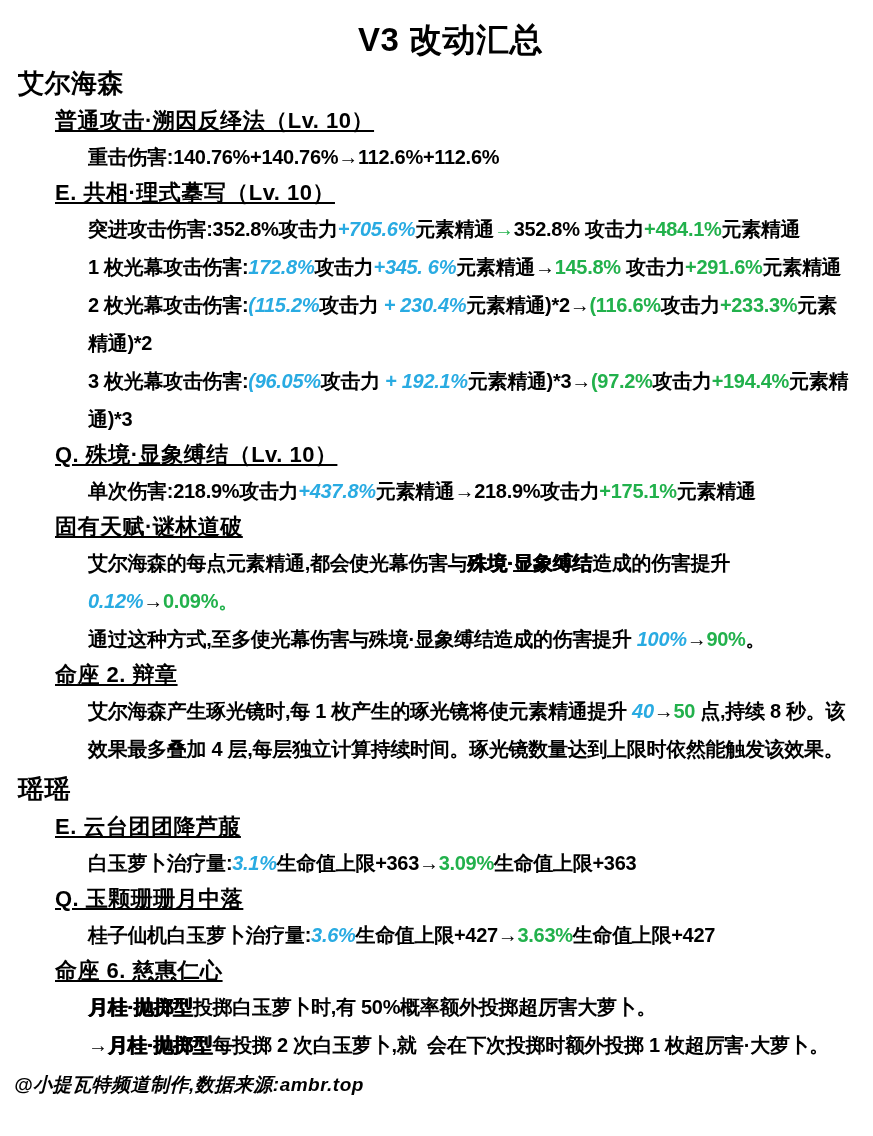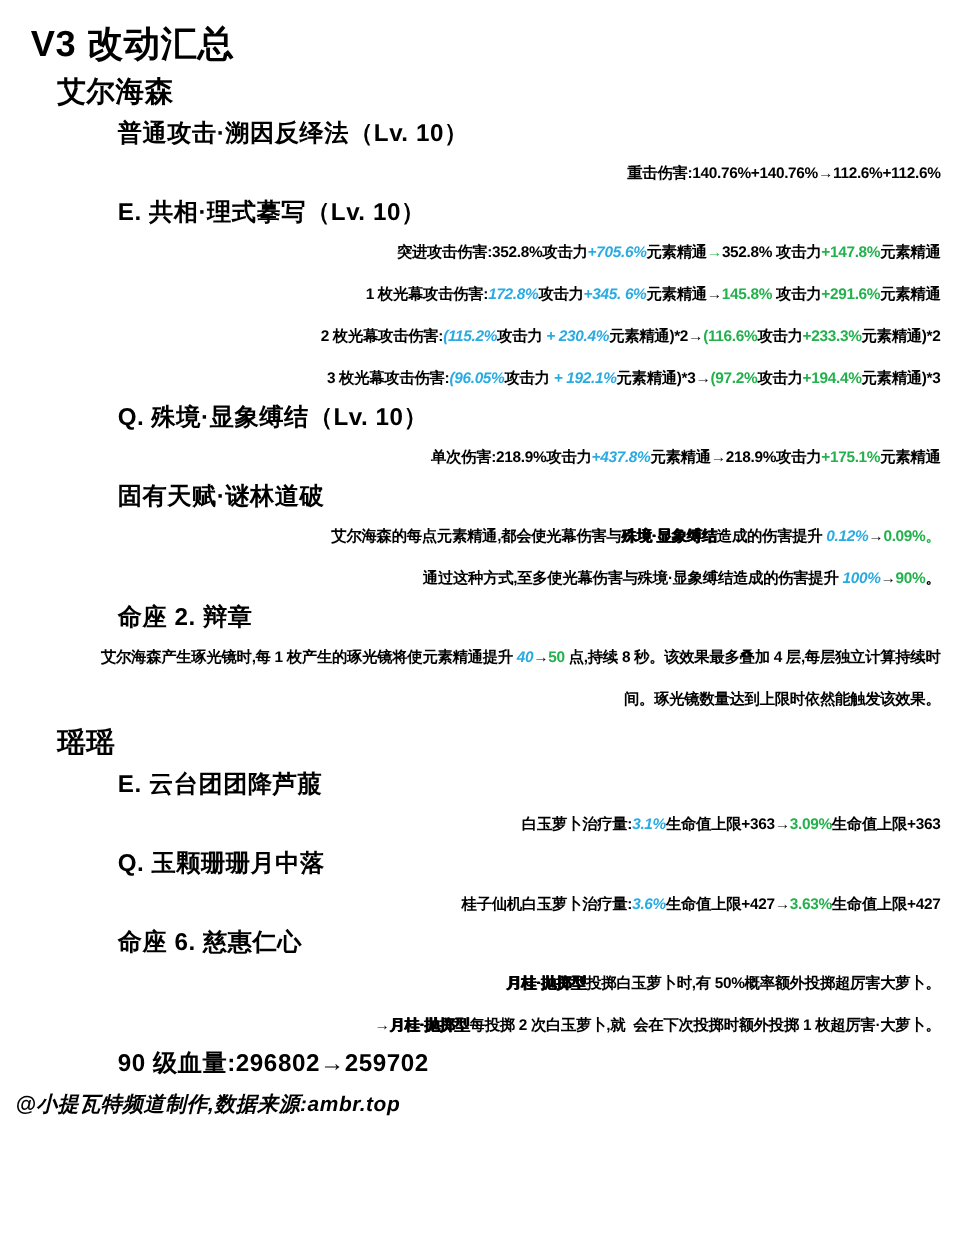--- a/index.html
+++ b/index.html
@@ -9,44 +9,45 @@
     background:#ffffff;
     color:#000000;
     font-family:"Liberation Sans","DejaVu Sans",sans-serif;
     font-weight:bold;
     overflow:hidden;
   }
   .title{
     font-size:33px;
     line-height:44px;
     margin-top:18px;
+    text-align:center;
     letter-spacing:0.5px;
     margin-left:28px;
   }
-  .doc{padding-right:8px;margin-left:34px;}
+  .doc{padding-right:8px;}
   .h1{
     font-size:26px;
     line-height:42px;
     padding-left:18px;
     letter-spacing:0.5px;
   }
   .h2{
     font-size:22px;
     line-height:34px;
-    padding-left:73px;
+    padding-left:55px;
     letter-spacing:0.5px;
+    text-decoration:underline;
   }
   .p{
-    font-size:14px;
+    font-size:20px;
     line-height:38px;
-    padding-left:48px;
+    padding-left:88px;
     padding-right:10px;
     letter-spacing:-0.3px;
     white-space:pre-wrap;
-    text-align:right;
   }
   .old{color:var(--old,#29ABE2);font-style:italic;}
   .new{color:var(--new,#22B14C);}
   .em{text-shadow:0.7px 0 0 currentColor, -0.3px 0 0 currentColor;}
   .footer{
     font-size:19px;
     line-height:42px;
     padding-left:14px;
     font-style:italic;
     letter-spacing:0.5px;
@@ -56,36 +57,35 @@
 <body>
 
 <div class="page">
   <div class="title">V3 改动汇总</div>
 
   <div class="doc">
       <div class="h1"><span>艾尔海森</span></div>
       <div class="h2"><span>普通攻击·溯因反绎法（Lv. 10）</span></div>
       <div class="p"><span>重击伤害:140.76%+140.76%→112.6%+112.6%</span></div>
       <div class="h2"><span>E. 共相·理式摹写（Lv. 10）</span></div>
-      <div class="p"><span>突进攻击伤害:352.8%攻击力</span><span class="old">+705.6%</span><span>元素精通</span><span class="new">→</span><span>352.8% 攻击力</span><span class="new">+147.8%</span><span>元素精通</span></div>
+      <div class="p"><span>突进攻击伤害:352.8%攻击力</span><span class="old">+705.6%</span><span>元素精通</span><span class="new">→</span><span>352.8% 攻击力</span><span class="new">+484.1%</span><span>元素精通</span></div>
       <div class="p"><span>1 枚光幕攻击伤害:</span><span class="old">172.8%</span><span>攻击力</span><span class="old">+345. 6%</span><span>元素精通→</span><span class="new">145.8%</span><span> 攻击力</span><span class="new">+291.6%</span><span>元素精通</span></div>
       <div class="p"><span>2 枚光幕攻击伤害:</span><span class="old">(115.2%</span><span>攻击力 </span><span class="old">+ 230.4%</span><span>元素精通)*2→</span><span class="new">(116.6%</span><span>攻击力</span><span class="new">+233.3%</span><span>元素精通)*2</span></div>
       <div class="p"><span>3 枚光幕攻击伤害:</span><span class="old">(96.05%</span><span>攻击力 </span><span class="old">+ 192.1%</span><span>元素精通)*3→</span><span class="new">(97.2%</span><span>攻击力</span><span class="new">+194.4%</span><span>元素精通)*3</span></div>
       <div class="h2"><span>Q. 殊境·显象缚结（Lv. 10）</span></div>
       <div class="p"><span>单次伤害:218.9%攻击力</span><span class="old">+437.8%</span><span>元素精通→218.9%攻击力</span><span class="new">+175.1%</span><span>元素精通</span></div>
       <div class="h2"><span>固有天赋·谜林道破</span></div>
       <div class="p"><span>艾尔海森的每点元素精通,都会使光幕伤害与</span><span class="em">殊境·显象缚结</span><span>造成的伤害提升 </span><span class="old">0.12%</span><span>→</span><span class="new">0.09%。</span></div>
       <div class="p"><span>通过这种方式,至多使光幕伤害与殊境·显象缚结造成的伤害提升 </span><span class="old">100%</span><span>→</span><span class="new">90%</span><span>。</span></div>
       <div class="h2"><span>命座 2. 辩章</span></div>
       <div class="p"><span>艾尔海森产生琢光镜时,每 1 枚产生的琢光镜将使元素精通提升 </span><span class="old">40</span><span>→</span><span class="new">50</span><span> 点,持续 8 秒。该效果最多叠加 4 层,每层独立计算持续时间。琢光镜数量达到上限时依然能触发该效果。</span></div>
       <div class="h1"><span>瑶瑶</span></div>
       <div class="h2"><span>E. 云台团团降芦菔</span></div>
       <div class="p"><span>白玉萝卜治疗量:</span><span class="old">3.1%</span><span>生命值上限+363→</span><span class="new">3.09%</span><span>生命值上限+363</span></div>
       <div class="h2"><span>Q. 玉颗珊珊月中落</span></div>
       <div class="p"><span>桂子仙机白玉萝卜治疗量:</span><span class="old">3.6%</span><span>生命值上限+427→</span><span class="new">3.63%</span><span>生命值上限+427</span></div>
       <div class="h2"><span>命座 6. 慈惠仁心</span></div>
       <div class="p"><span class="em">月桂·抛掷型</span><span>投掷白玉萝卜时,有 50%概率额外投掷超厉害大萝卜。</span></div>
       <div class="p"><span>→</span><span class="em">月桂·抛掷型</span><span>每投掷 2 次白玉萝卜,就  会在下次投掷时额外投掷 1 枚超厉害·大萝卜。</span></div>
-      <div class="h2"><span>90 级血量:296802→259702</span></div>
     </div>
 
   <div class="footer">@小提瓦特频道制作,数据来源:ambr.top</div>
 </div>
 
 </body></html>

